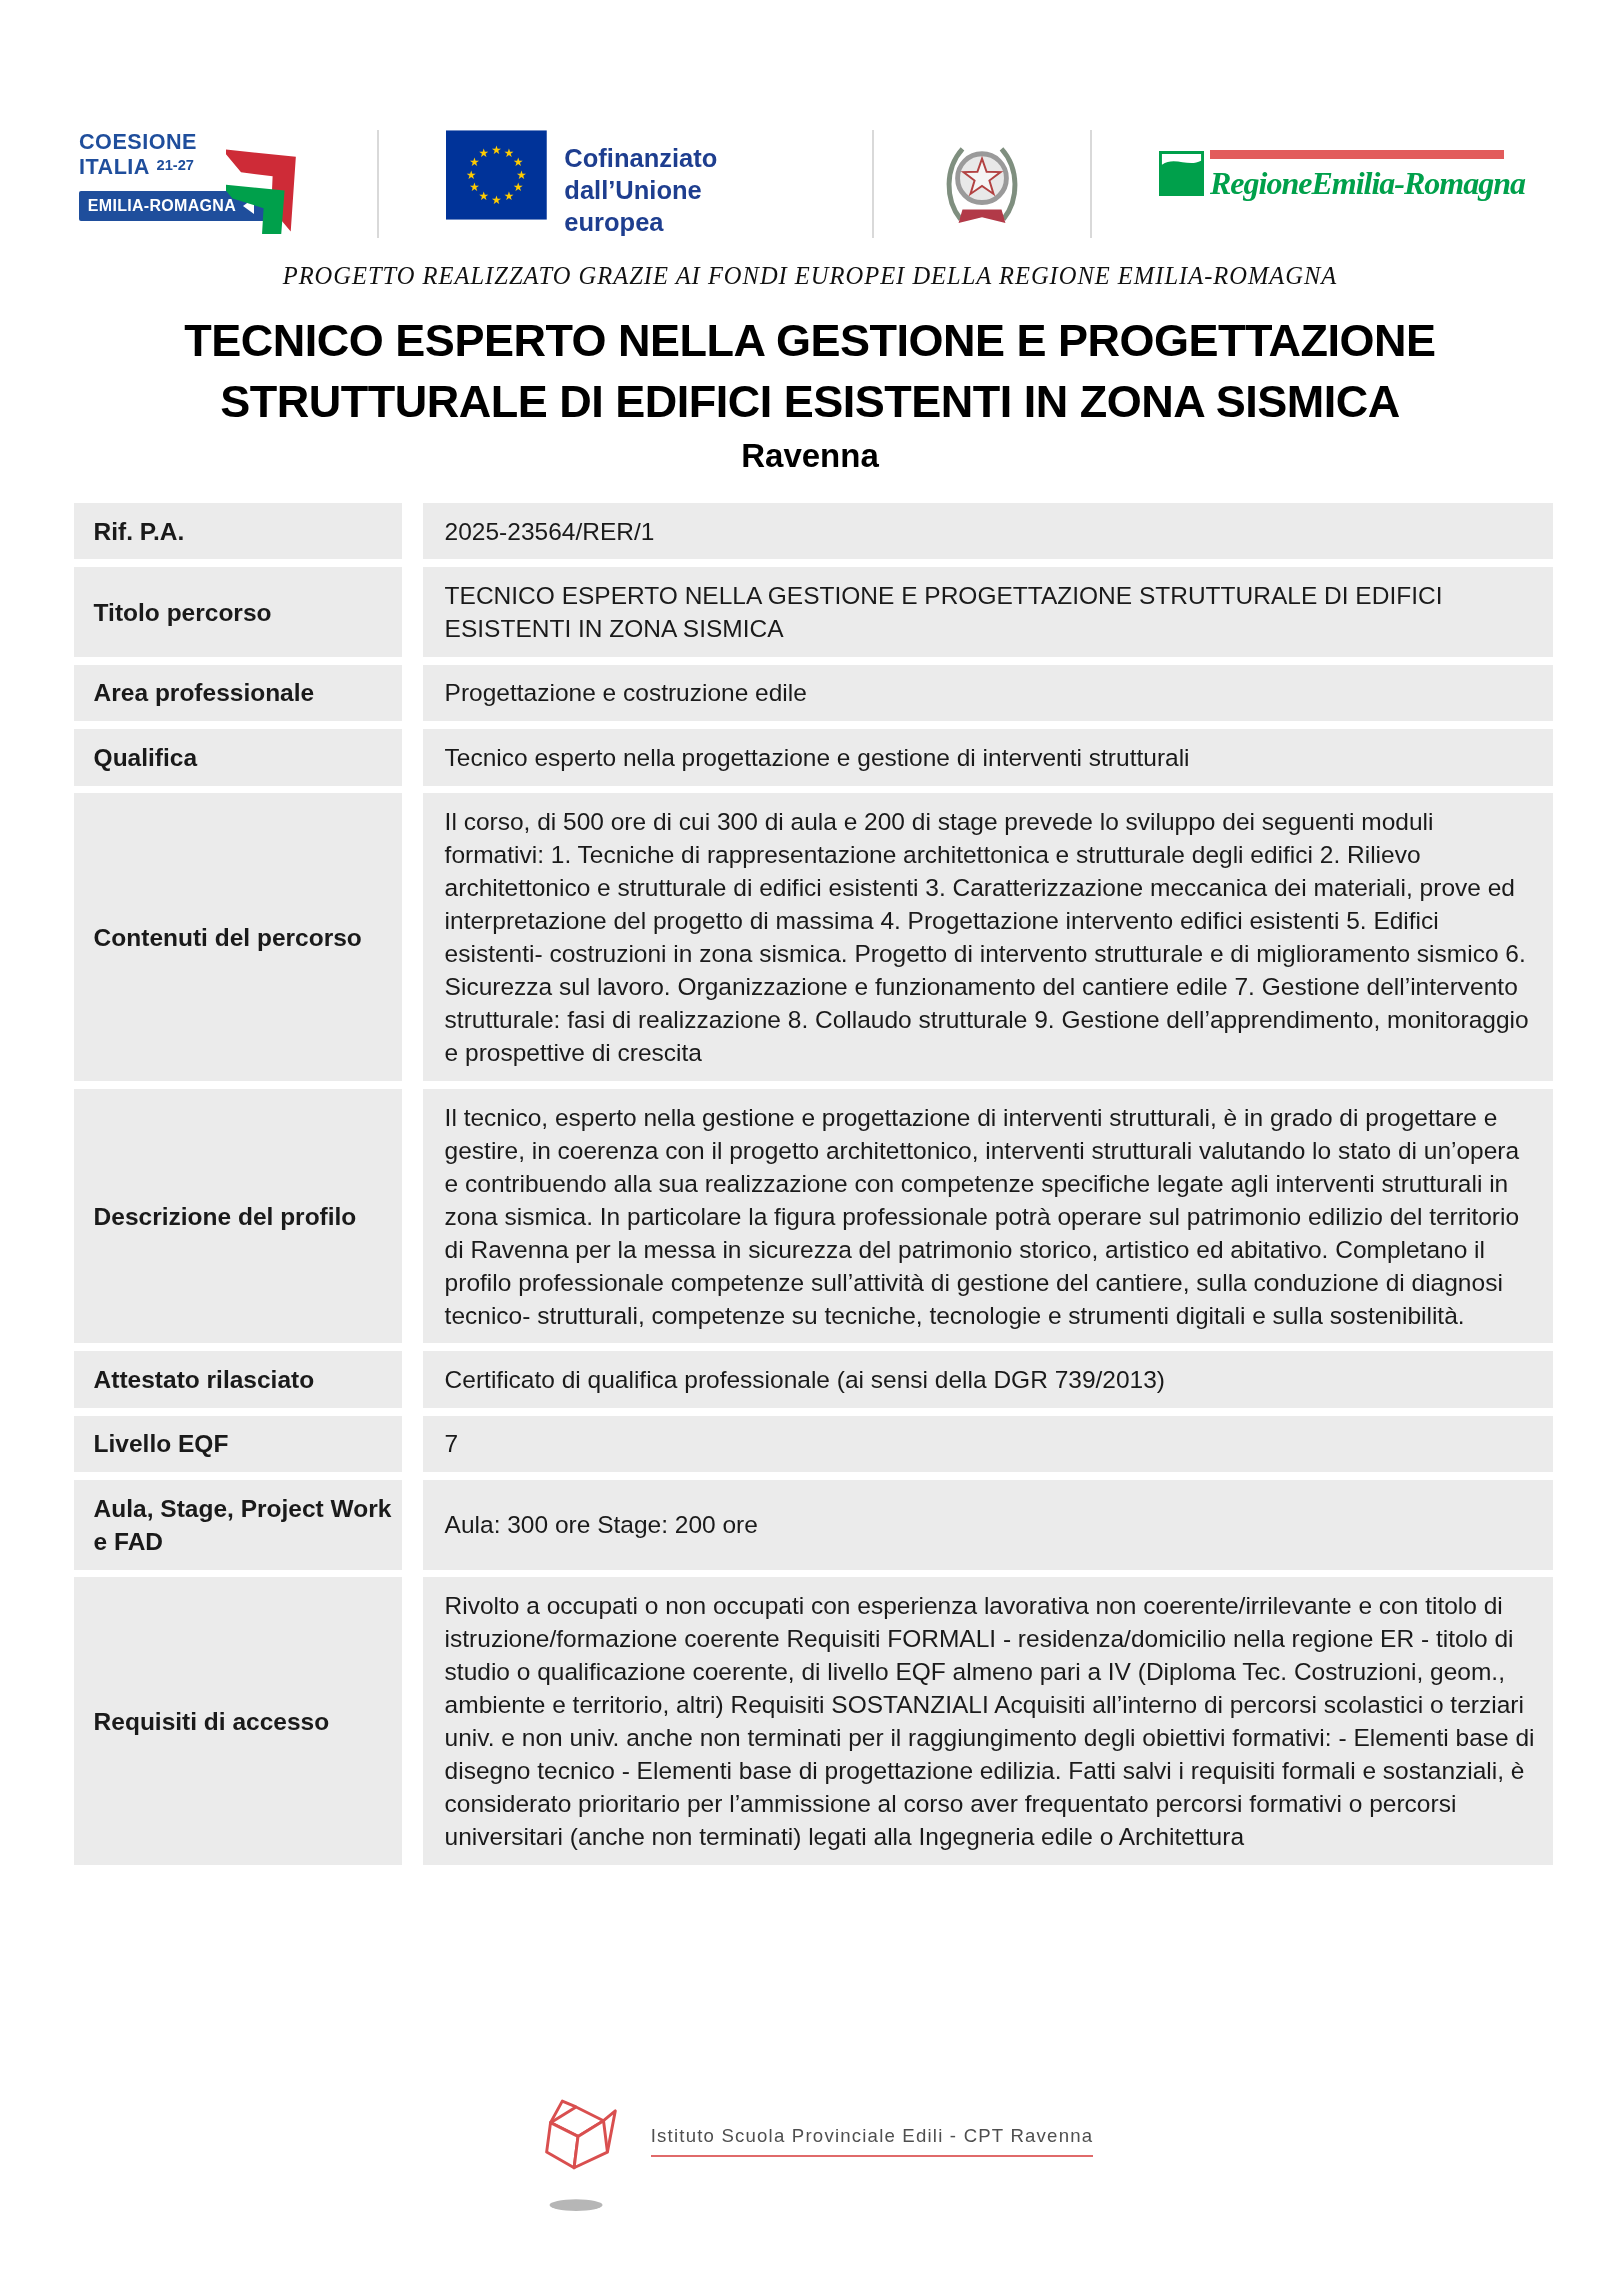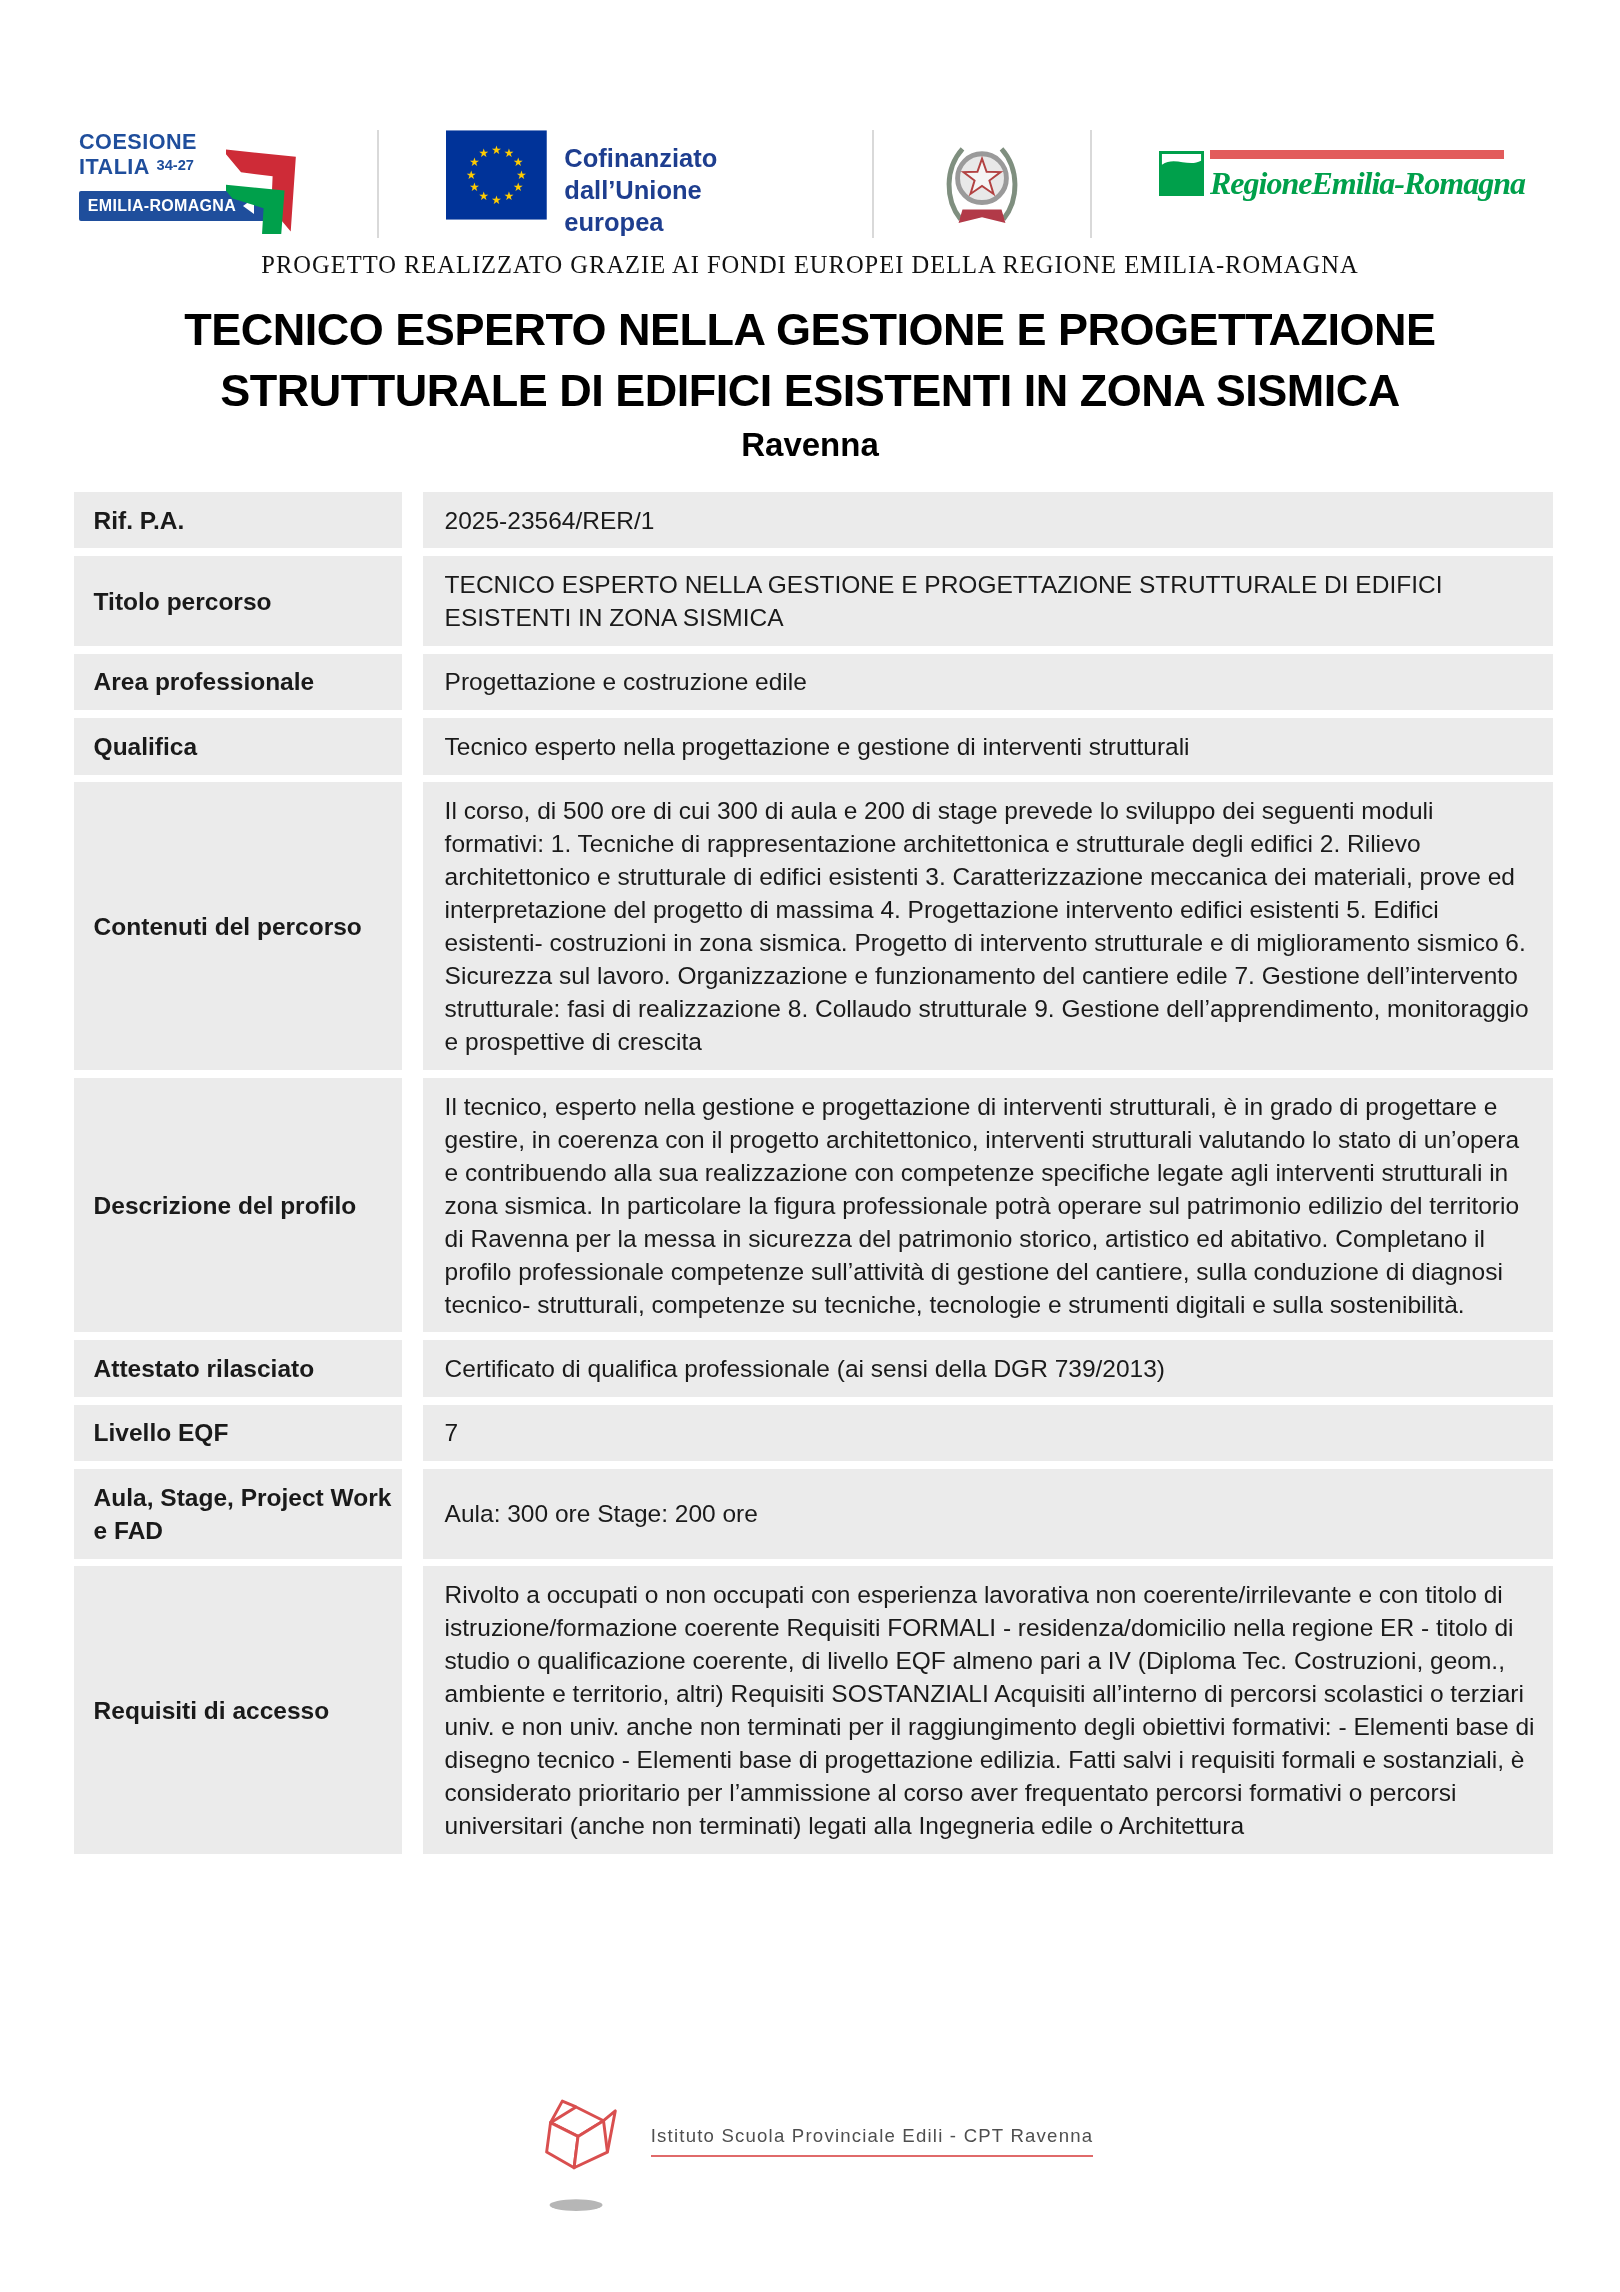--- a/index.html
+++ b/index.html
@@ -30,21 +30,21 @@
   .eu-text { color:#1e3e8f; font-weight:bold; font-size:25.5px; line-height:32px; padding-top:11.8px; }
 
   .regione { position:relative; width:345px; height:73px;font-style:italic; }
   .re-bar { position:absolute; top:2px; left:51px; right:0; height:9.8px; background:#e25b5b; }
   .re-square { position:absolute; left:0; top:3.9px; }
   .re-text {
     position:absolute; left:51px; top:17.6px; font-family:"Liberation Serif", serif; font-weight:bold;
     color:#00a04b; font-size:32px; letter-spacing:-1px; white-space:nowrap;
   }
 
-  .funding { text-align:center; font-family:"Liberation Serif", serif; font-size:24.5px; letter-spacing:1px; margin-top:10px; color:#111; }
+  .funding { text-align:center; font-family:"Liberation Serif", serif; font-size:24.5px; letter-spacing:1px; margin-top:21px; color:#111;font-style:italic; }
 
   
   .title { text-align:center; margin-top:19.6px; font-weight:bold; font-size:45px; line-height:61px; letter-spacing:-0.5px; color:#000; }
   .location { text-align:center; font-weight:bold; font-size:33px; margin-top:5.9px; color:#000; }
 
   
   .table { margin:27.4px 67px 0 74px; }
   .row { display:flex; margin-bottom:7.8px; }
   .cell { background:#ebebeb; box-sizing:border-box; font-size:24.5px; line-height:33px; }
   .cell-label {
@@ -63,21 +63,21 @@
 </head>
 <body>
 
 <div class="page">
 
   <div class="header-row">
 
     <div class="coesione">
       <div class="co-name">
         <div>COESIONE</div>
-        <div><span>ITALIA</span>&nbsp;<span class="co-sup">34-27</span></div>
+        <div><span>ITALIA</span>&nbsp;<span class="co-sup">21-27</span></div>
       </div>
       <div class="co-banner">
         <span>EMILIA-ROMAGNA</span>
         <span class="co-banner-arrow"></span>
       </div>
       <svg class="co-chevrons" width="90" height="110" viewBox="0 0 92 112">
         <g transform="rotate(-40 46 56)">
           <polygon points="27,0 80,55 27,110 27,79 49,55 27,31" fill="#ce2b37"></polygon>
           <polygon points="3,27 49,74 3,121 3,93 21,74 3,46" fill="#00a04b"></polygon>
         </g>

